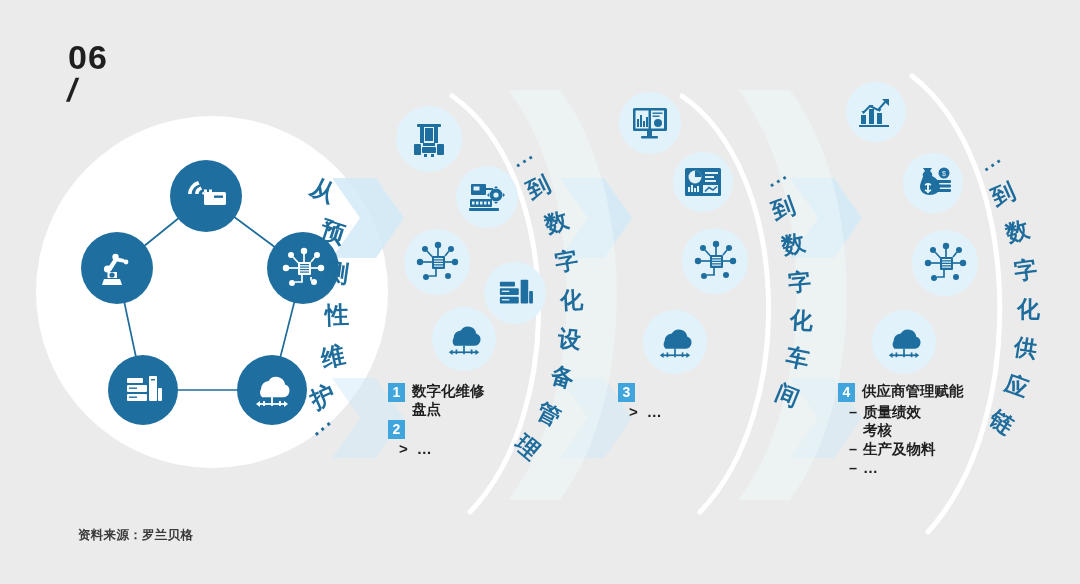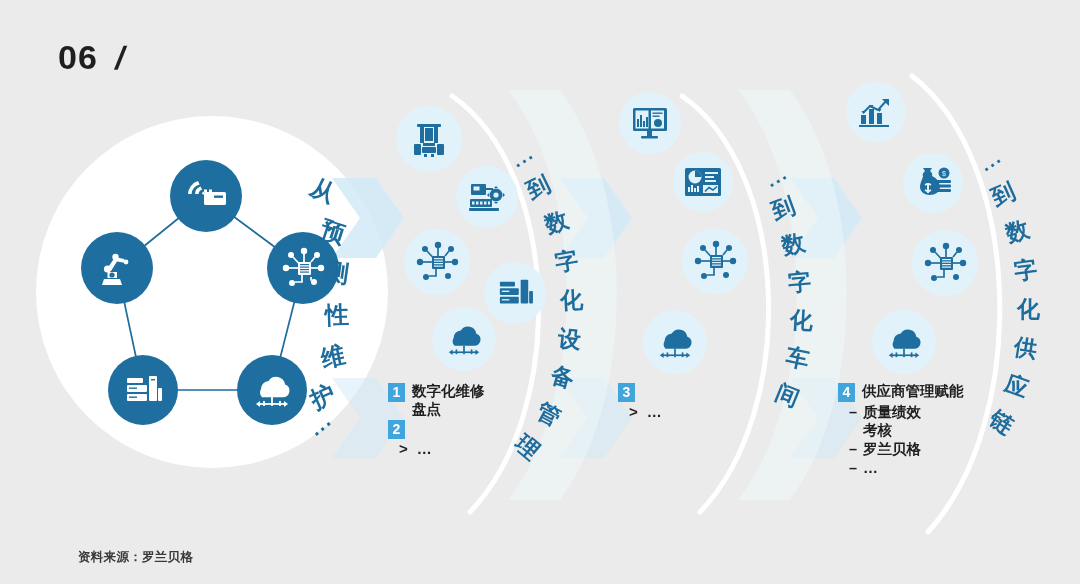--- a/index.html
+++ b/index.html
@@ -6,28 +6,28 @@
   body{
     width:1080px;height:584px;
     background:#ebebeb;
     font-family:"Liberation Sans","DejaVu Sans",sans-serif;
     overflow:hidden;
     position:relative;
   }
   #stage{position:absolute;inset:0;width:1080px;height:584px;}
 
   
-  .header{position:absolute;left:58px;top:40px;display:flex;align-items:baseline;gap:8px;}
+  .header{position:absolute;left:58px;top:40px;display:flex;align-items:baseline;gap:0px;flex-direction:column;}
   .hdr-num{font-size:34px;font-weight:bold;color:#1f1f1f;letter-spacing:1px;line-height:1;}
   .hdr-slash{font-size:32px;font-weight:bold;color:#1f1f1f;margin:0 12px 0 10px;
              transform:skewX(-12deg);display:inline-block;line-height:1;}
   .hdr-title{font-size:26px;font-weight:bold;color:#1f1f1f;line-height:1;letter-spacing:.5px;}
 
   
-  .footer{position:absolute;left:78px;top:549px;font-size:12.5px;color:#3a3a3a;font-weight:bold;letter-spacing:.3px;}
+  .footer{position:absolute;left:78px;top:527px;font-size:12.5px;color:#3a3a3a;font-weight:bold;letter-spacing:.3px;}
 
   
   #art{position:absolute;left:0;top:0;width:1080px;height:584px;}
 
   
   .bubble{position:absolute;border-radius:50%;display:flex;align-items:center;justify-content:center;}
   .bub-light{background:#e2f2fb;}
   .bub-dark{background:#1e6f9f;}
   .bubble svg{display:block;}
 
@@ -502,21 +502,21 @@
       <span class="btxt">供应商管理赋能</span>
     </div>
     <div class="dashrow">
       <span class="dash">–</span>
       <span class="btxt">
         <span>质量绩效</span><br><span>考核</span>
       </span>
     </div>
     <div class="dashrow">
       <span class="dash">–</span>
-      <span class="btxt">罗兰贝格</span>
+      <span class="btxt">生产及物料</span>
     </div>
     <div class="dashrow">
       <span class="dash">–</span>
       <span class="dots">…</span>
     </div>
   </div>
 
 </div>
 
 </body></html>

